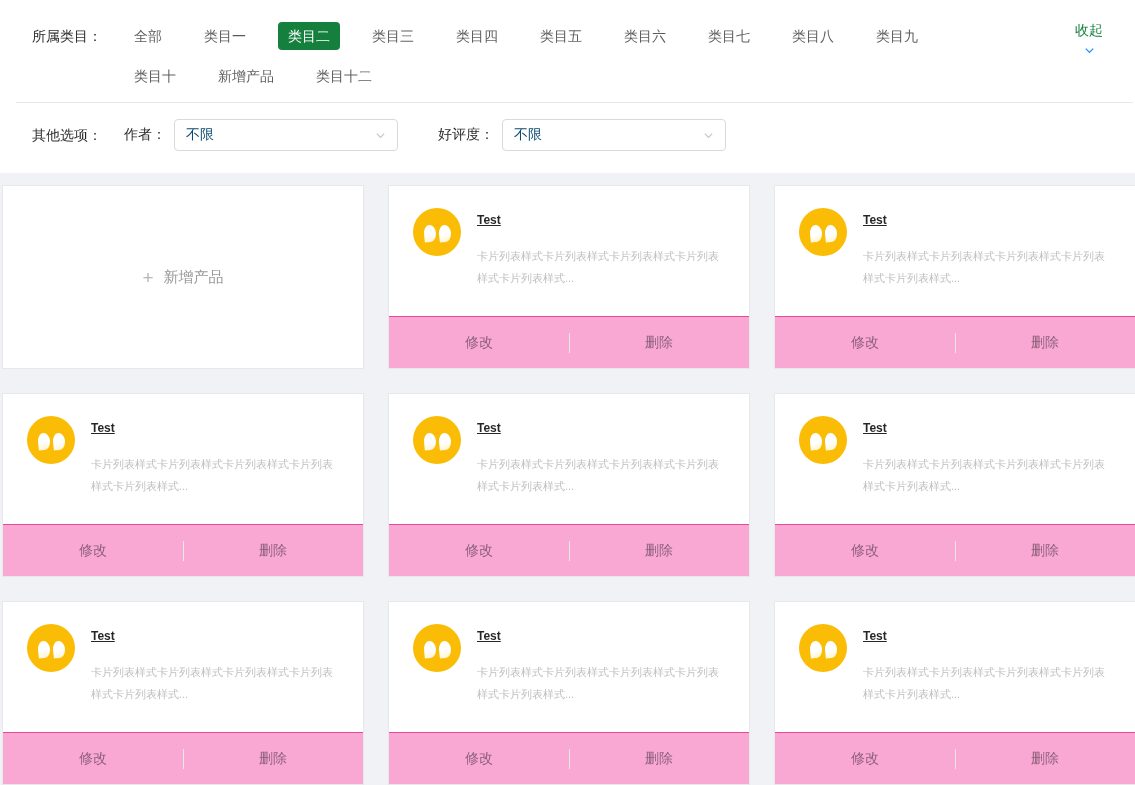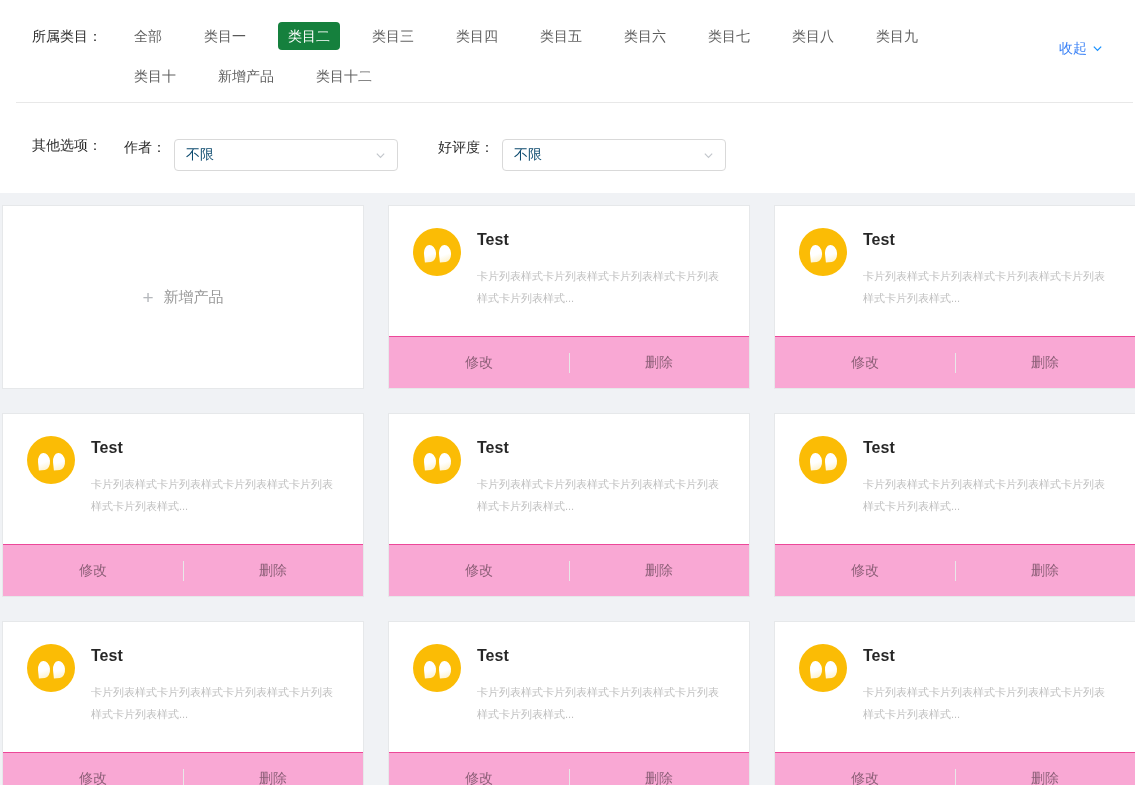--- a/index.html
+++ b/index.html
@@ -10,46 +10,46 @@
     font-size:14px;color:rgba(0,0,0,.65);
   }
   
   .filter-panel{background:#fff;padding:22px 32px 0;position:relative;}
   .filter-row{display:flex;align-items:flex-start;}
   .row-label{flex:0 0 92px;color:rgba(0,0,0,.85);line-height:28px;white-space:nowrap;}
   .tags{flex:1;display:flex;flex-wrap:wrap;align-items:flex-start;padding-right:86px;}
   .tag{display:inline-block;padding:4px 10px;margin:0 22px 12px 0;border-radius:4px;
        line-height:20px;color:rgba(0,0,0,.65);cursor:pointer;white-space:nowrap;}
   .tag.selected{background:#15803d;color:#fff;}
-  .collapse{position:absolute;top:38px;right:32px;display:flex;align-items:center;gap:5px;
-            color:#3b82f6;cursor:pointer;text-decoration:none;line-height:20px;}
+  .collapse{position:absolute;top:20px;right:32px;display:flex;align-items:center;gap:5px;
+            color:#15803d;cursor:pointer;text-decoration:none;line-height:20px;flex-direction:column;}
   .chev{display:inline-block;}
   .panel-divider{height:1px;background:#e8e8e8;margin:0 -30px 0 -16px;}
   .other-row{padding:16px 0 22px;align-items:center;}
-  .select-group{display:flex;margin-top:20px;}
+  .select-group{display:flex;align-items:center;}
   .select-group.g2{margin-left:40px;}
   .select-label{color:rgba(0,0,0,.85);margin-right:8px;white-space:nowrap;}
   .select{width:224px;height:32px;box-sizing:border-box;border:1px solid #d9d9d9;border-radius:4px;
           background:#fff;display:flex;align-items:center;justify-content:space-between;
           padding:0 11px;cursor:pointer;}
   .select-value{color:#0c4a6e;}
   
   .card-grid{padding:12px 0 0 2px;display:grid;grid-template-columns:repeat(3,362px);gap:24px;}
   .card{box-sizing:border-box;height:184px;background:#fff;border:1px solid #e6e8ea;
         display:flex;flex-direction:column;}
   .add-card{flex-direction:row;align-items:center;justify-content:center;gap:10px;
             color:#999;font-size:15px;cursor:pointer;}
   .plus{font-size:19px;line-height:1;color:#b5b8bc;}
   .card-body{flex:1;display:flex;gap:16px;padding:22px 24px 0;min-height:0;}
   .avatar{flex:none;width:48px;height:48px;border-radius:50%;background:#fbbc05;
           display:flex;align-items:center;justify-content:center;gap:3px;padding-top:2px;box-sizing:border-box;}
   .comma{width:12px;height:17px;border-radius:50% 50% 50% 0;transform:rotate(-6deg);
          background:linear-gradient(165deg,#ffffff 55%,#fdf0c4 100%);}
   .meta{flex:1;min-width:0;}
-  .title{font-size:16px;font-weight:600;color:rgba(0,0,0,.85);line-height:24px;}
+  .title{font-size:12px;font-weight:600;color:rgba(0,0,0,.85);line-height:24px;text-decoration:underline;}
   .desc{margin-top:13px;font-size:11px;line-height:22px;color:#bfbfbf;
         max-height:44px;overflow:hidden;word-break:break-all;}
   .card-actions{flex:none;height:52px;box-sizing:border-box;border-top:1px solid #ec4899;
                 background:#f9a8d4;display:flex;}
   .action{flex:1;display:flex;align-items:center;justify-content:center;
           color:rgba(0,0,0,.45);cursor:pointer;position:relative;}
   .action.second::before{content:'';position:absolute;left:0;top:50%;transform:translateY(-50%);
                          width:1px;height:20px;background:#e8e8e8;}
 </style>
 </head>

